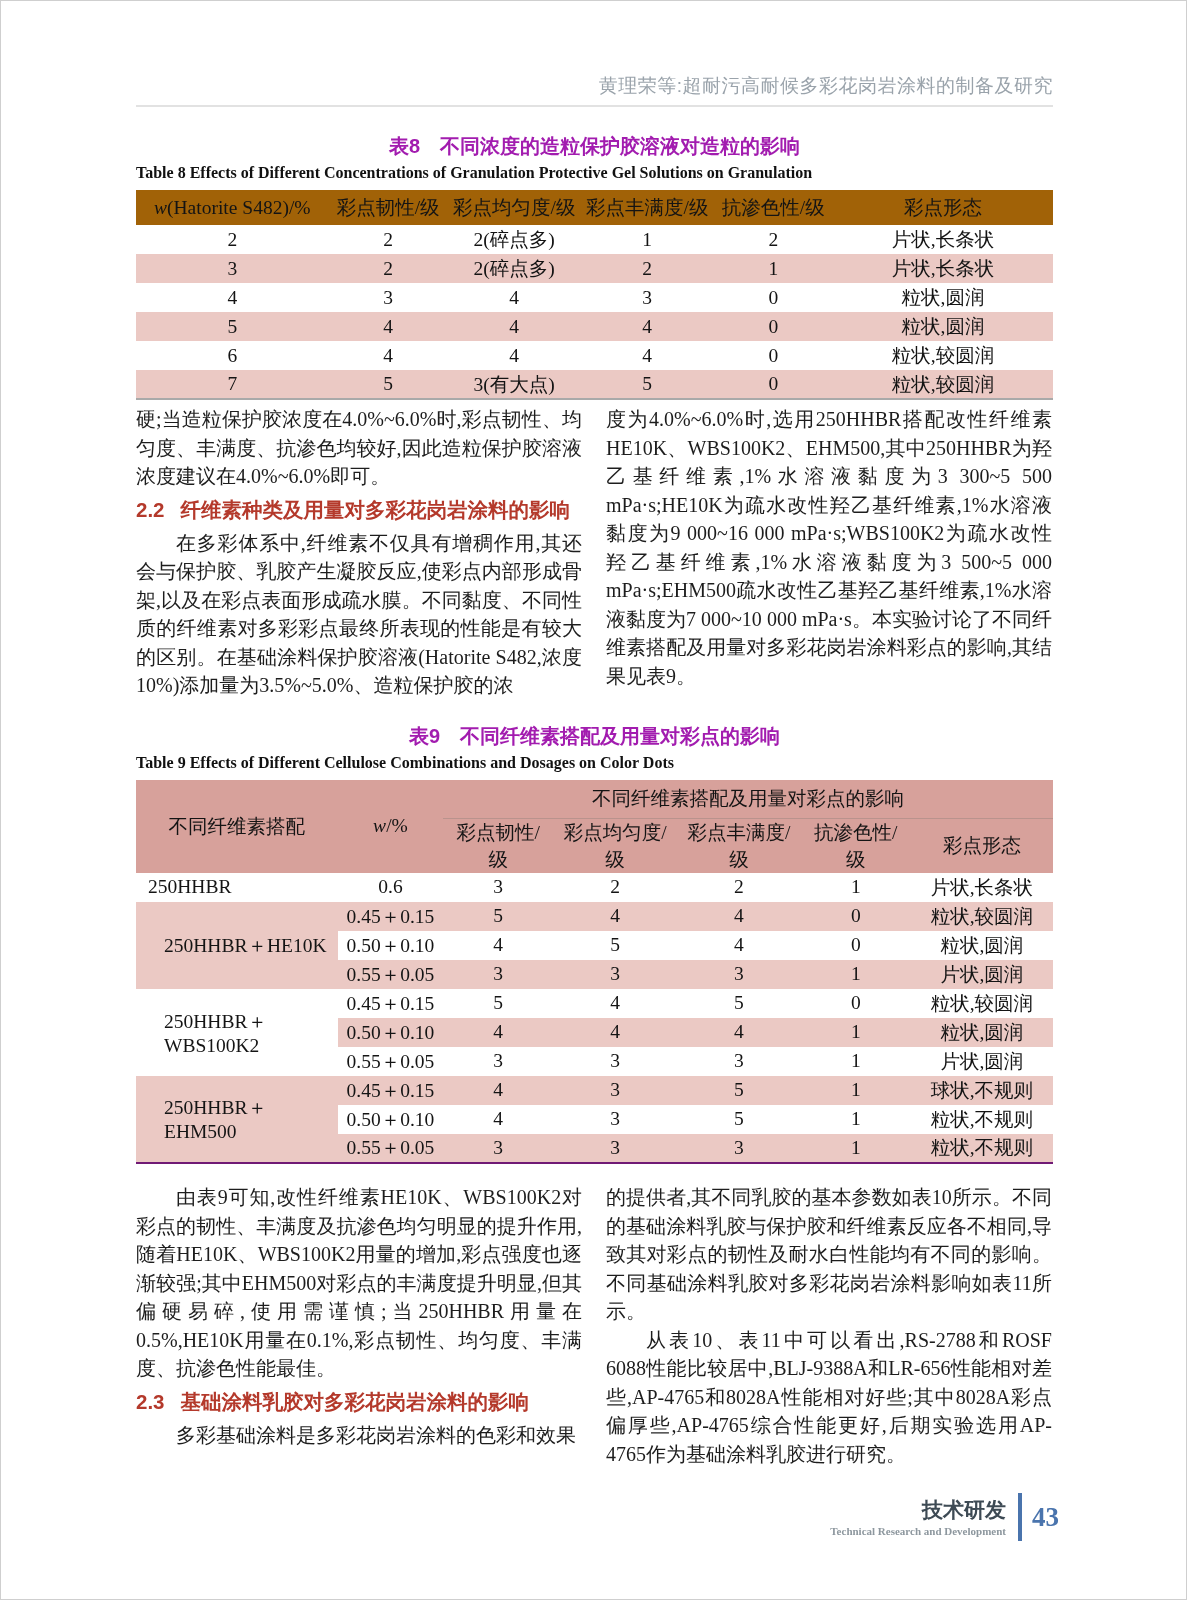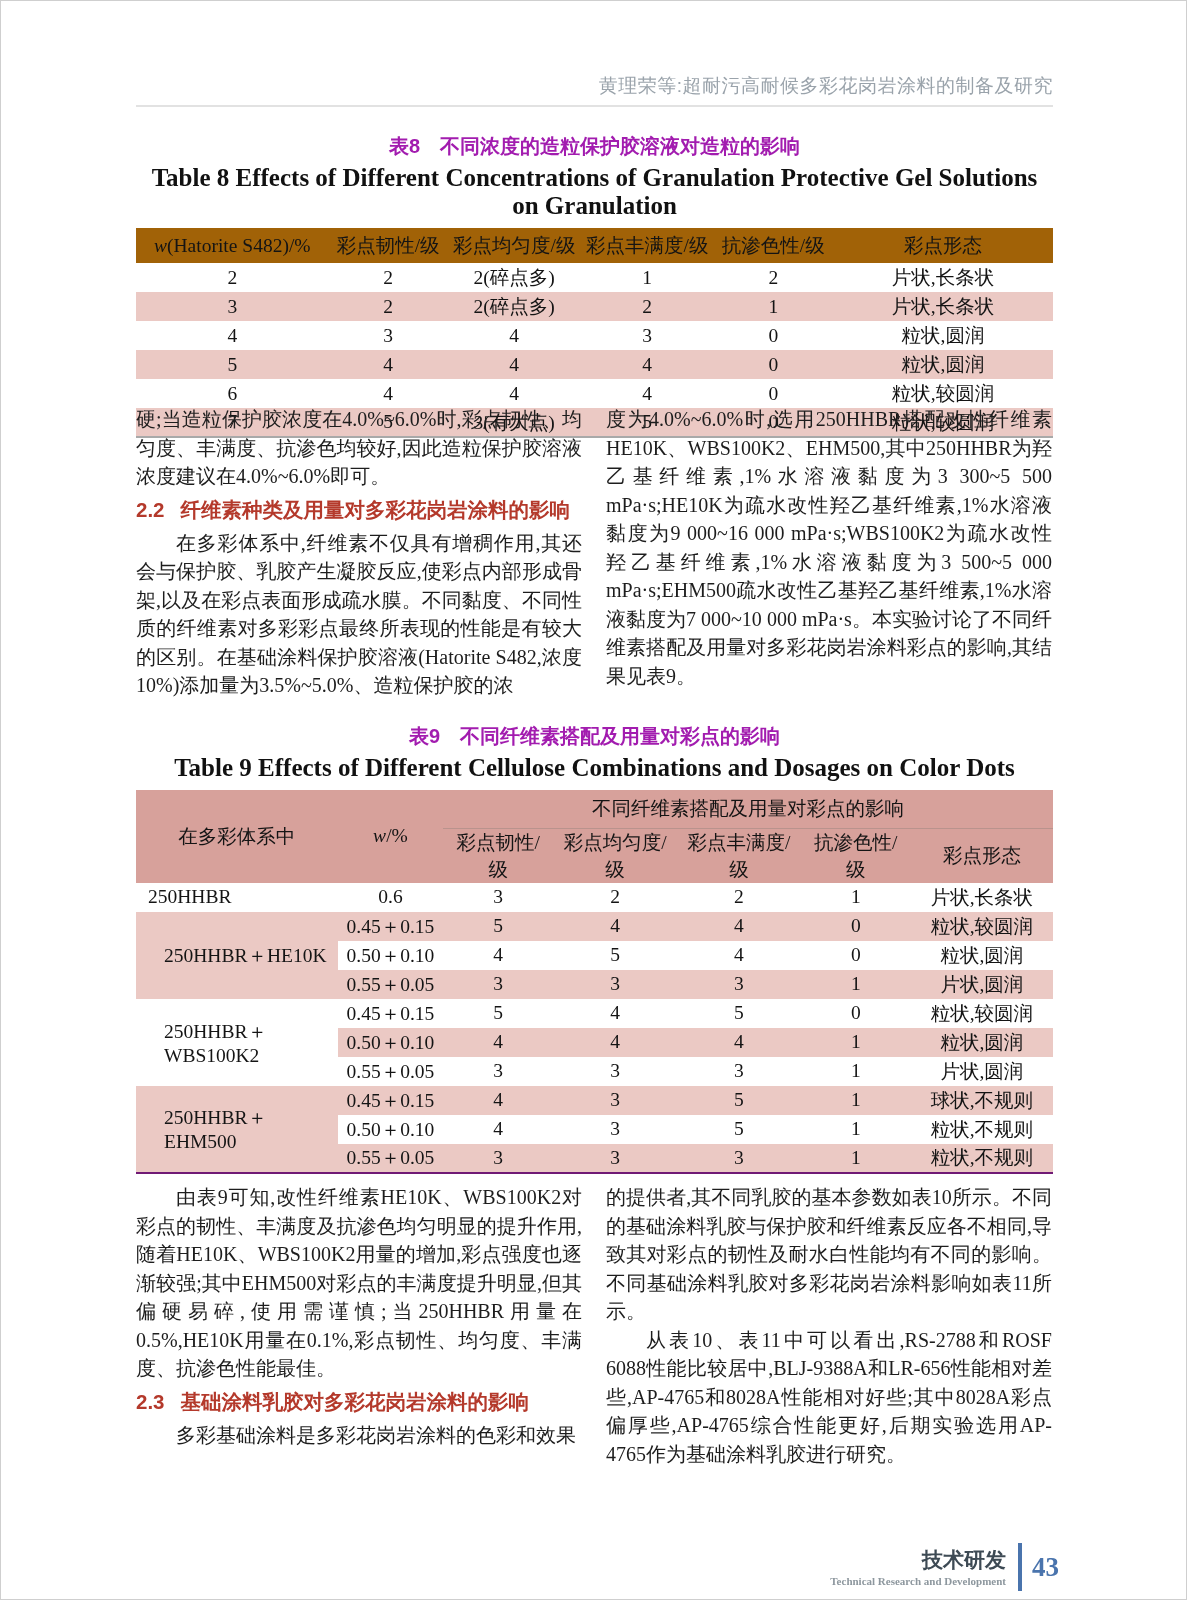--- a/index.html
+++ b/index.html
@@ -22,21 +22,21 @@
   }
   
   .tblock{ position:absolute; left:135px; width:917px; }
   .t8block{ top:132px; }
   .t9block{ top:722px; }
   .tbl-title-zh{
     text-align:center; font-family:Liberation Sans, sans-serif;
     font-weight:bold; font-size:20px; color:#a21caf;
   }
   .tbl-title-en{
-    text-align:center; font-weight:bold; font-size:25px; color:#111; margin-top:4px;
+    font-weight:bold; font-size:16px; color:#111; margin-top:4px;
   }
   table{ width:100%; border-collapse:collapse; margin-top:8px;
          font-size:19.5px; color:#141414; }
   th,td{ text-align:center; font-weight:normal; padding:0 4px; }
   .t8 thead th{ background:#a16207; height:35px; }
   .t8 td{ height:29px; }
   .t9 td{ height:29px; }
   tr.pink td{ background:#ebc9c4; }
   .t8 tbody{ border-bottom:2px solid #a9a9a9; }
   .t9 tbody{ border-bottom:2px solid #701a75; }
@@ -60,21 +60,21 @@
   .col p{ text-align:justify; }
   p.indent{ text-indent:2em; }
   .sec-head{
     font-family:"Liberation Sans","DejaVu Sans",sans-serif;
     font-weight:bold; font-size:20.5px; color:#b4392b;
     margin:4px 0 4px 0; line-height:30px;
   }
   .sec-head .sec-num{ margin-right:16px; }
   
   .footer{
-    position:absolute; top:1542px; right:127px;
+    position:absolute; top:1492px; right:127px;
     display:flex; align-items:center;
   }
   .footer-txt{ text-align:right; }
   .footer-zh{
     font-family:"Liberation Sans","DejaVu Sans",sans-serif;
     font-weight:bold; font-size:21px; color:#3d4a54; line-height:24px;
   }
   .footer-en{ font-size:11px; color:#8d979e; font-weight:bold; margin-top:3px; }
   .footer-bar{ width:4px; height:48px; background:#4a74ad; margin:0 10px 0 12px; }
   .footer-page{ font-size:27px; color:#4a74ad; font-weight:bold; }
@@ -183,21 +183,21 @@
         <col style="width:22%">
           <col style="width:11.5%">
           <col style="width:12%">
         <col style="width:13.5%">
           <col style="width:13.5%">
           <col style="width:12%">
           <col style="width:15.5%">
       </colgroup>
       <thead>
         <tr>
-          <th rowspan="2" class="hd-rowspan">在多彩体系中</th>
+          <th rowspan="2" class="hd-rowspan">不同纤维素搭配</th>
           <th rowspan="2" class="hd-rowspan"><span class="it">w</span><span>/%</span></th>
           <th colspan="5" class="span-head">不同纤维素搭配及用量对彩点的影响</th>
         </tr>
         <tr class="sub-head">
           <th>彩点韧性/级</th>
           <th>彩点均匀度/级</th>
           <th>彩点丰满度/级</th>
           <th>抗渗色性/级</th>
           <th>彩点形态</th>
         </tr>

